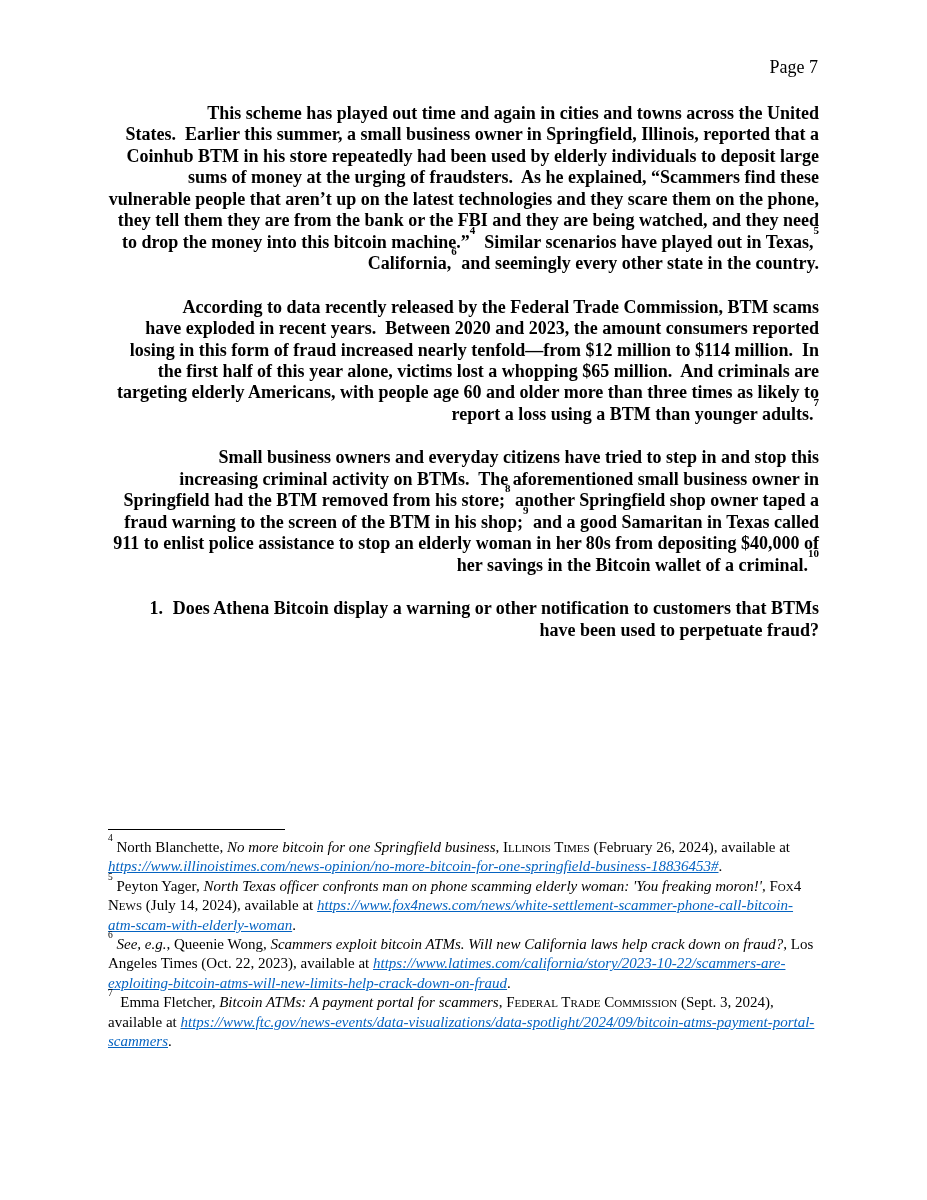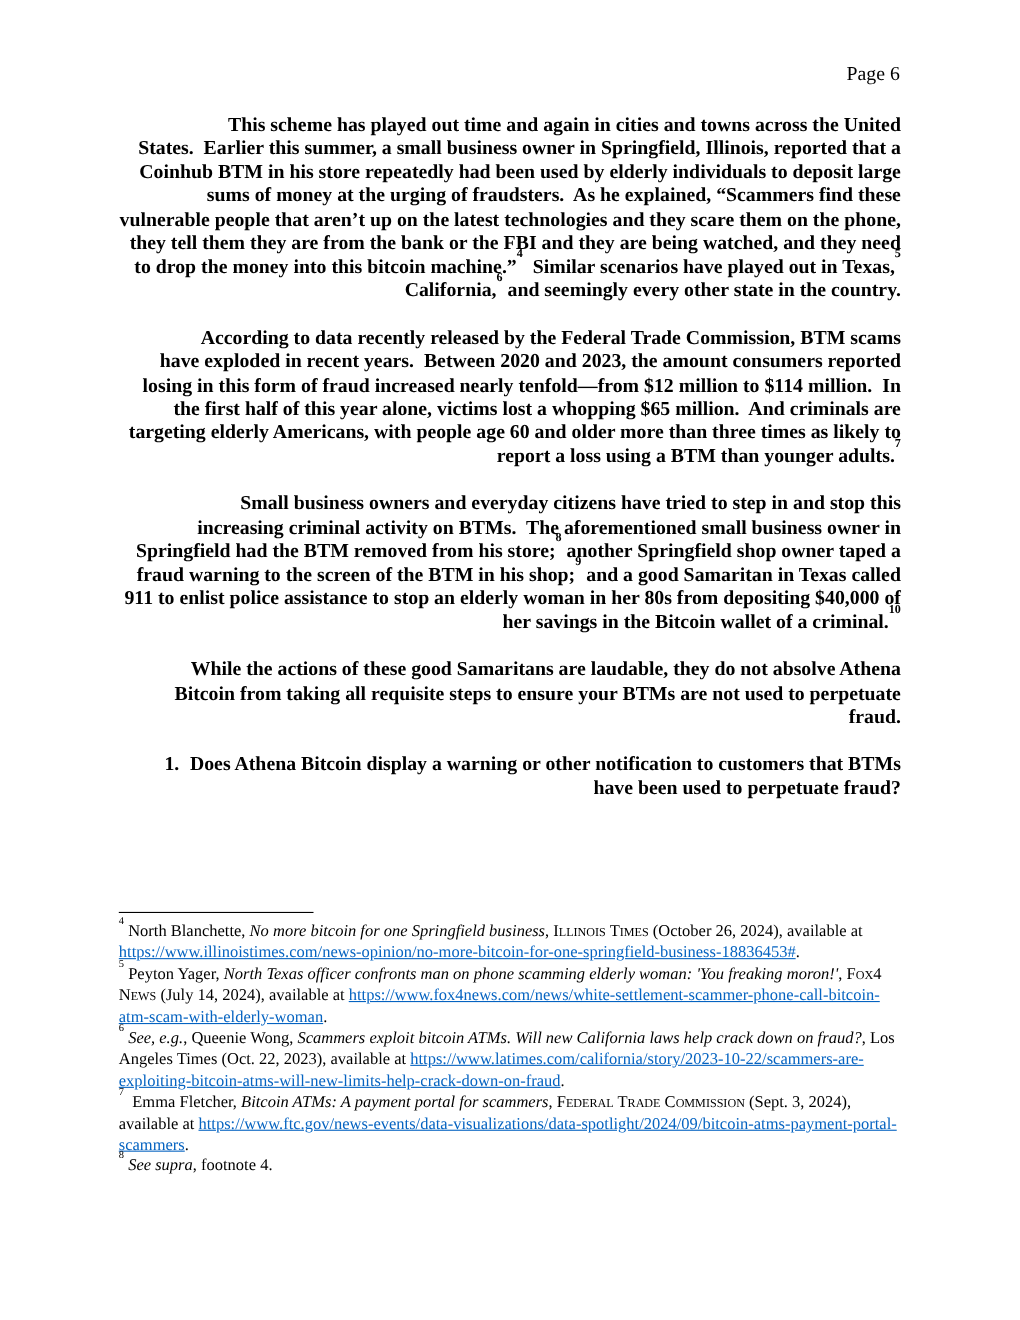--- a/index.html
+++ b/index.html
@@ -28,52 +28,50 @@
   .q-text { flex: 1; white-space: pre-wrap; }
   .footnotes {
     position: absolute; top: 829px; left: 108px; width: 712px;
     font-size: 15px; line-height: 19.4px;
   }
   .fn-rule { width: 177px; border-top: 1.6px solid #000; margin-bottom: 8px; }
   .footnote { white-space: pre-wrap; }
   sup.fn-num { font-size: 9.5px; line-height: 0; position: relative; top: -5px; white-space: normal; }
   .i { font-style: italic; }
   .sc { font-variant: small-caps; }
-  a.link { color: #0563C1; text-decoration: underline; cursor: pointer; word-break: normal; overflow-wrap: anywhere; }
+  a.link { color: #0563C1; text-decoration: underline; cursor: pointer; word-break: normal; overflow-wrap: anywhere; font-style: italic; }
 </style>
 </head>
 <body>
 
-<div class="page-number">Page 6</div>
+<div class="page-number">Page 7</div>
 
 <div class="content">
 
   <div class="para"><span>This scheme has played out time and again in cities and towns across the United States.  Earlier this summer, a small business owner in Springfield, Illinois, reported that a Coinhub BTM in his store repeatedly had been used by elderly individuals to deposit large sums of money at the urging of fraudsters.  As he explained, “Scammers find these vulnerable people that aren’t up on the latest technologies and they scare them on the phone, they tell them they are from the bank or the FBI and they are being watched, and they need to drop the money into this bitcoin machine.”</span><sup class="fnref">4</sup><span>  Similar scenarios have played out in Texas,</span><sup class="fnref">5</sup><span> California,</span><sup class="fnref">6</sup><span> and seemingly every other state in the country.</span></div>
 
   <div class="para"><span>According to data recently released by the Federal Trade Commission, BTM scams have exploded in recent years.  Between 2020 and 2023, the amount consumers reported losing in this form of fraud increased nearly tenfold—from $12 million to $114 million.  In the first half of this year alone, victims lost a whopping $65 million.  And criminals are targeting elderly Americans, with people age 60 and older more than three times as likely to report a loss using a BTM than younger adults.</span><sup class="fnref">7</sup></div>
 
   <div class="para"><span>Small business owners and everyday citizens have tried to step in and stop this increasing criminal activity on BTMs.  The aforementioned small business owner in Springfield had the BTM removed from his store;</span><sup class="fnref">8</sup><span> another Springfield shop owner taped a fraud warning to the screen of the BTM in his shop;</span><sup class="fnref">9</sup><span> and a good Samaritan in Texas called 911 to enlist police assistance to stop an elderly woman in her 80s from depositing $40,000 of her savings in the Bitcoin wallet of a criminal.</span><sup class="fnref">10</sup></div>
 
-  <div class="para"><span>While the actions of these good Samaritans are laudable, they do not absolve Athena Bitcoin from taking all requisite steps to ensure your BTMs are not used to perpetuate fraud.</span></div>
 
 
   <div class="q-list">
       <span class="q-num">1.</span>
       <span class="q-text">Does Athena Bitcoin display a warning or other notification to customers that BTMs have been used to perpetuate fraud?</span>
     </div>
 
 </div>
 
 <div class="footnotes">
   <div class="fn-rule"></div>
 
-  <div class="footnote"><sup class="fn-num">4</sup><span> North Blanchette, </span><span class="i">No more bitcoin for one Springfield business</span><span>, </span><span class="sc">Illinois Times</span><span> (October 26, 2024), available at </span><a class="link" href="#">https://www.illinoistimes.com/news-opinion/no-more-bitcoin-for-one-springfield-business-18836453#</a><span>.</span></div>
+  <div class="footnote"><sup class="fn-num">4</sup><span> North Blanchette, </span><span class="i">No more bitcoin for one Springfield business</span><span>, </span><span class="sc">Illinois Times</span><span> (February 26, 2024), available at </span><a class="link" href="#">https://www.illinoistimes.com/news-opinion/no-more-bitcoin-for-one-springfield-business-18836453#</a><span>.</span></div>
 
   <div class="footnote"><sup class="fn-num">5</sup><span> Peyton Yager, </span><span class="i">North Texas officer confronts man on phone scamming elderly woman: 'You freaking moron!'</span><span>, </span><span class="sc">Fox4 News</span><span> (July 14, 2024), available at </span><a class="link" href="#">https://www.fox4news.com/news/white-settlement-scammer-phone-call-bitcoin-atm-scam-with-elderly-woman</a><span>.</span></div>
 
   <div class="footnote"><sup class="fn-num">6</sup><span> </span><span class="i">See, e.g.</span><span>, Queenie Wong, </span><span class="i">Scammers exploit bitcoin ATMs. Will new California laws help crack down on fraud?</span><span>, Los Angeles Times (Oct. 22, 2023), available at </span><a class="link" href="#">https://www.latimes.com/california/story/2023-10-22/scammers-are-exploiting-bitcoin-atms-will-new-limits-help-crack-down-on-fraud</a><span>.</span></div>
 
   <div class="footnote"><sup class="fn-num">7</sup><span>  Emma Fletcher, </span><span class="i">Bitcoin ATMs: A payment portal for scammers</span><span>, </span><span class="sc">Federal Trade Commission</span><span> (Sept. 3, 2024), available at </span><a class="link" href="#">https://www.ftc.gov/news-events/data-visualizations/data-spotlight/2024/09/bitcoin-atms-payment-portal-scammers</a><span>.</span></div>
 
-  <div class="footnote"><sup class="fn-num">8</sup><span> </span><span class="i">See supra</span><span>, footnote 4.</span></div>
 
 
 </div>
 
 </body></html>

